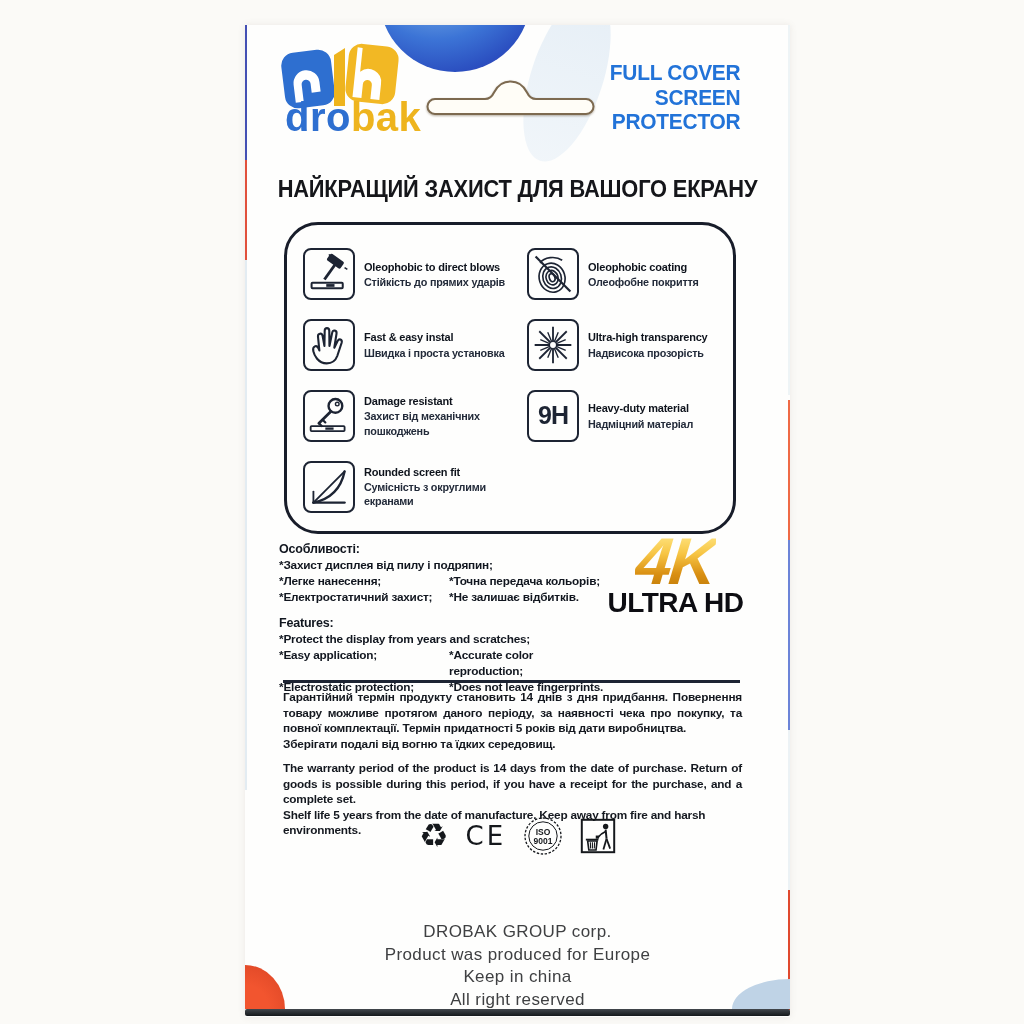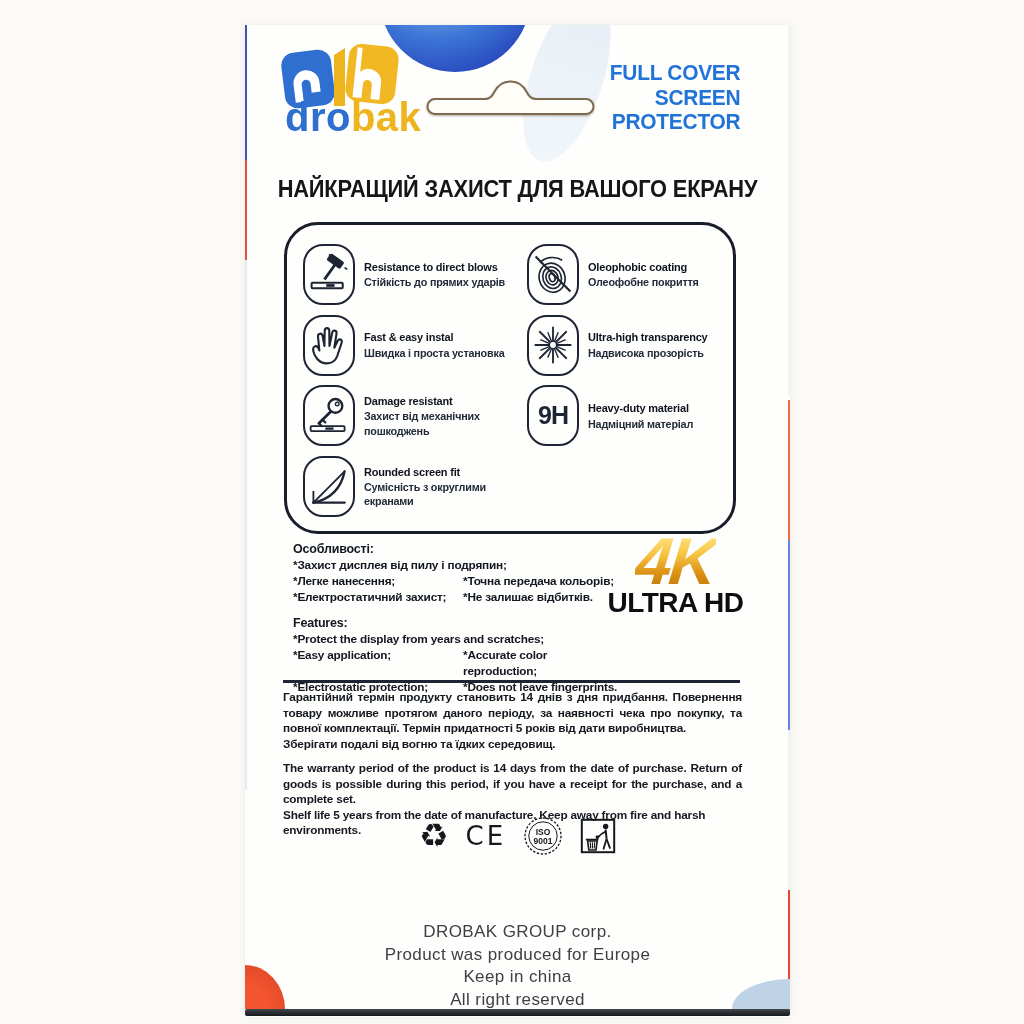--- a/index.html
+++ b/index.html
@@ -53,32 +53,32 @@
   
   .fbox {
     position:absolute; left:39px; top:197px; width:452px; height:312px;
     border:3px solid #181d2a; border-radius:34px;
     padding:17px 10px 12px 16px;
     display:grid; grid-template-columns:218px 1fr; grid-template-rows:repeat(4,1fr);
     grid-auto-flow:column; column-gap:6px; row-gap:6px;
   }
   .fitem { display:flex; align-items:center; }
   .ficon {
-    width:52px; height:61px; flex:0 0 52px; margin-right:9px;
-    border:2.5px solid #1d2433; border-radius:20px;
+    width:52px; height:52px; flex:0 0 52px; margin-right:9px;
+    border:2.5px solid #1d2433; border-radius:8px;
     display:flex; align-items:center; justify-content:center;
     color:#1d2433;
   }
   .ficon .nine-h { font-size:25px; font-weight:700; letter-spacing:-1px; color:#1d2433; }
   .ftxt { font-size:11px; line-height:1.3; letter-spacing:-.2px; }
   .ftxt .en { font-weight:700; color:#0e131c; margin-bottom:1px; }
   .ftxt .ua { font-weight:600; color:#232b3a; font-size:10.8px; }
 
   
-  .bullets { position:absolute; left:48px; width:330px; font-size:11.8px; letter-spacing:-.2px; color:#11161f; }
+  .bullets { position:absolute; left:34px; width:330px; font-size:11.8px; letter-spacing:-.2px; color:#11161f; }
   .bullets.ua { top:517px; } .bullets.en { top:591px; }
   .bullets .bh { font-weight:700; font-size:12.5px; margin-bottom:1px; }
   .bullets .bl { font-weight:600; line-height:16px; }
   .brow { display:grid; grid-template-columns:170px auto; line-height:16px; font-weight:600; }
 
   
   .badge4k { position:absolute; right:22px; top:506px; width:185px; text-align:center; }
   .badge4k .big {
     font-size:66px; font-weight:700; font-style:italic; letter-spacing:-3px; line-height:60px;
     transform:skewX(-6deg); display:inline-block;
@@ -168,21 +168,21 @@
           <rect x="21" y="35" width="9" height="3" fill="#1d2433" stroke="none"></rect>
           <line x1="34" y1="9" x2="19" y2="30" stroke-width="3.2"></line>
           <g transform="rotate(35 31 10)">
                 <rect x="22" y="5.5" width="18" height="9" rx="2" fill="#1d2433" stroke="none"></rect>
               </g>
           <line x1="24" y1="2.5" x2="26" y2="5.5" stroke-width="1.6"></line>
           <line x1="41" y1="17" x2="44" y2="19" stroke-width="1.6"></line>
         </svg>
       </div>
       <div class="ftxt">
-            <div class="en">Resistance to direct blows</div>
+            <div class="en">Oleophobic to direct blows</div>
             <div class="ua">Стійкість до прямих ударів</div>
           </div>
     </div>
 
 
     <div class="fitem">
       <div class="ficon">
         <svg width="44" height="44" viewBox="0 0 48 48" fill="none" stroke="#1d2433" stroke-width="2.3" stroke-linejoin="round" stroke-linecap="round">
           <path d="M11 39 C7 34 5 27 8.5 25.5 C11 24.5 12.5 27 13.5 30 L12 15 C11.6 11 16.2 10.4 17 14 L19 25 L19.3 8.5 C19.4 4.6 24.2 4.6 24.3 8.5 L24.5 25 L27.5 10.5 C28.3 7 32.7 7.8 32.2 11.5 L29.8 27 L33.5 19.5 C35 16.5 38.8 18 37.8 21.5 L33 36 C31 41.5 27 44 21.5 44 C17 44 13.5 42 11 39 Z"></path>
         </svg>

